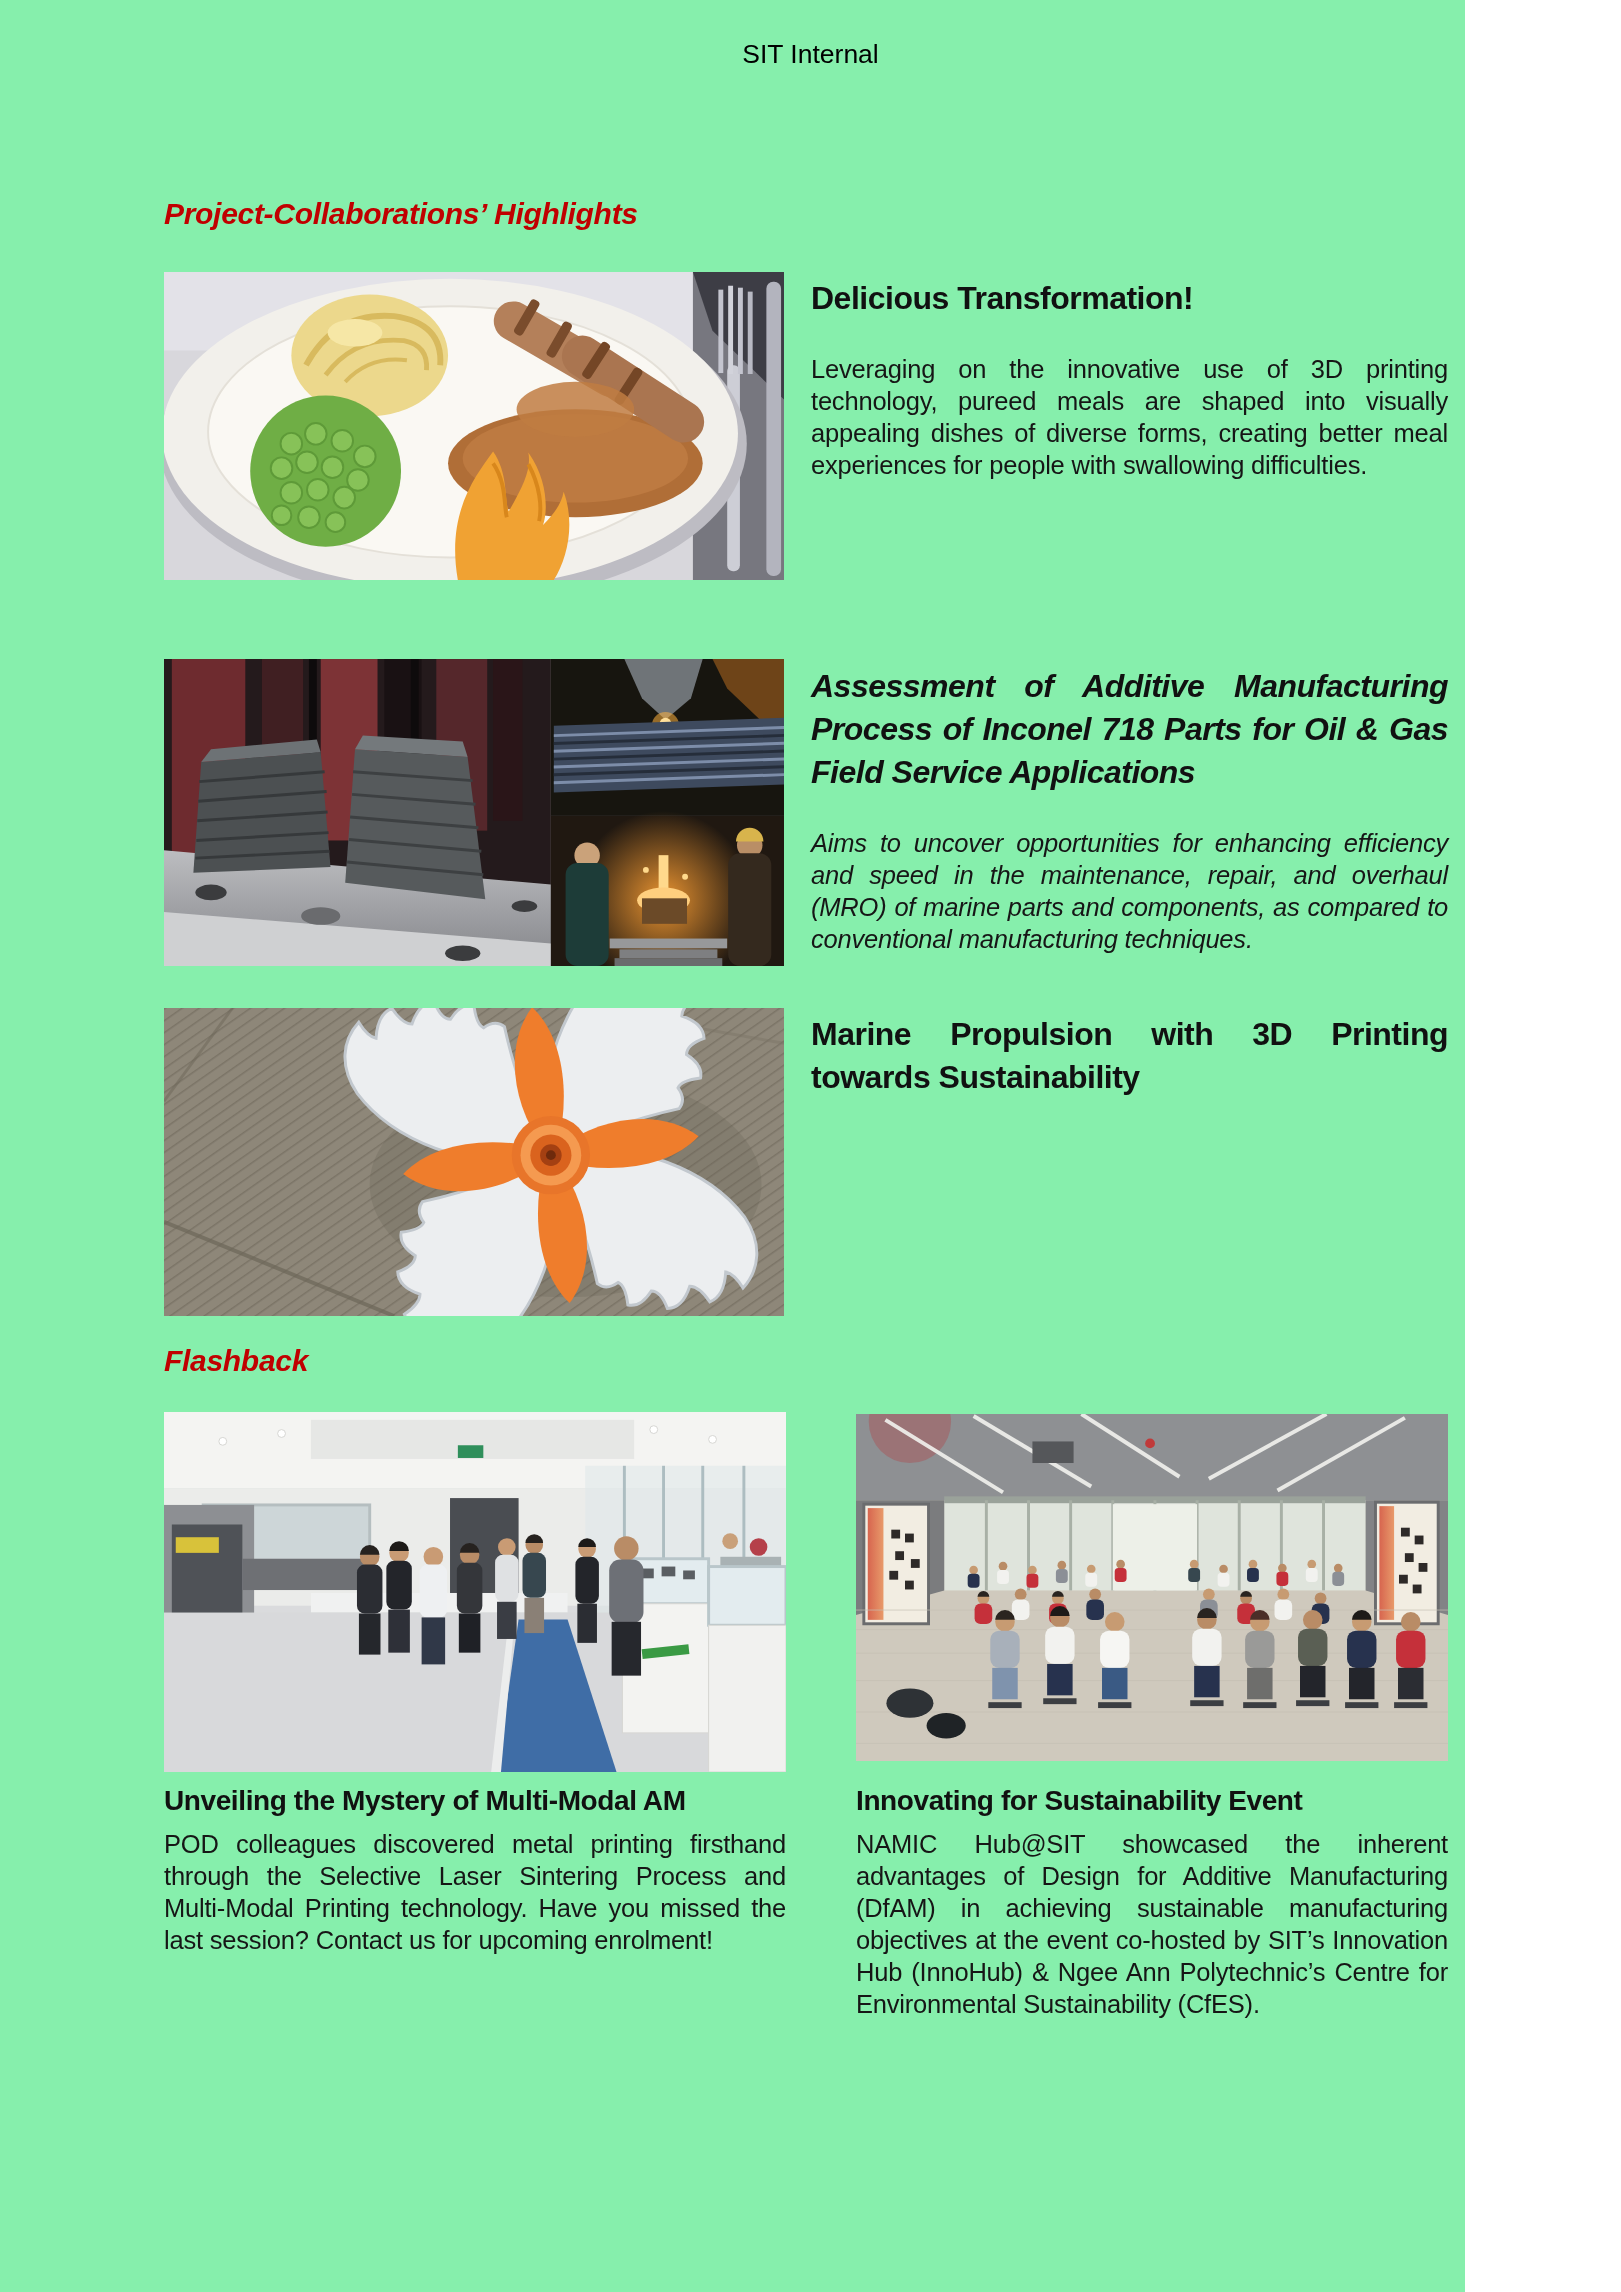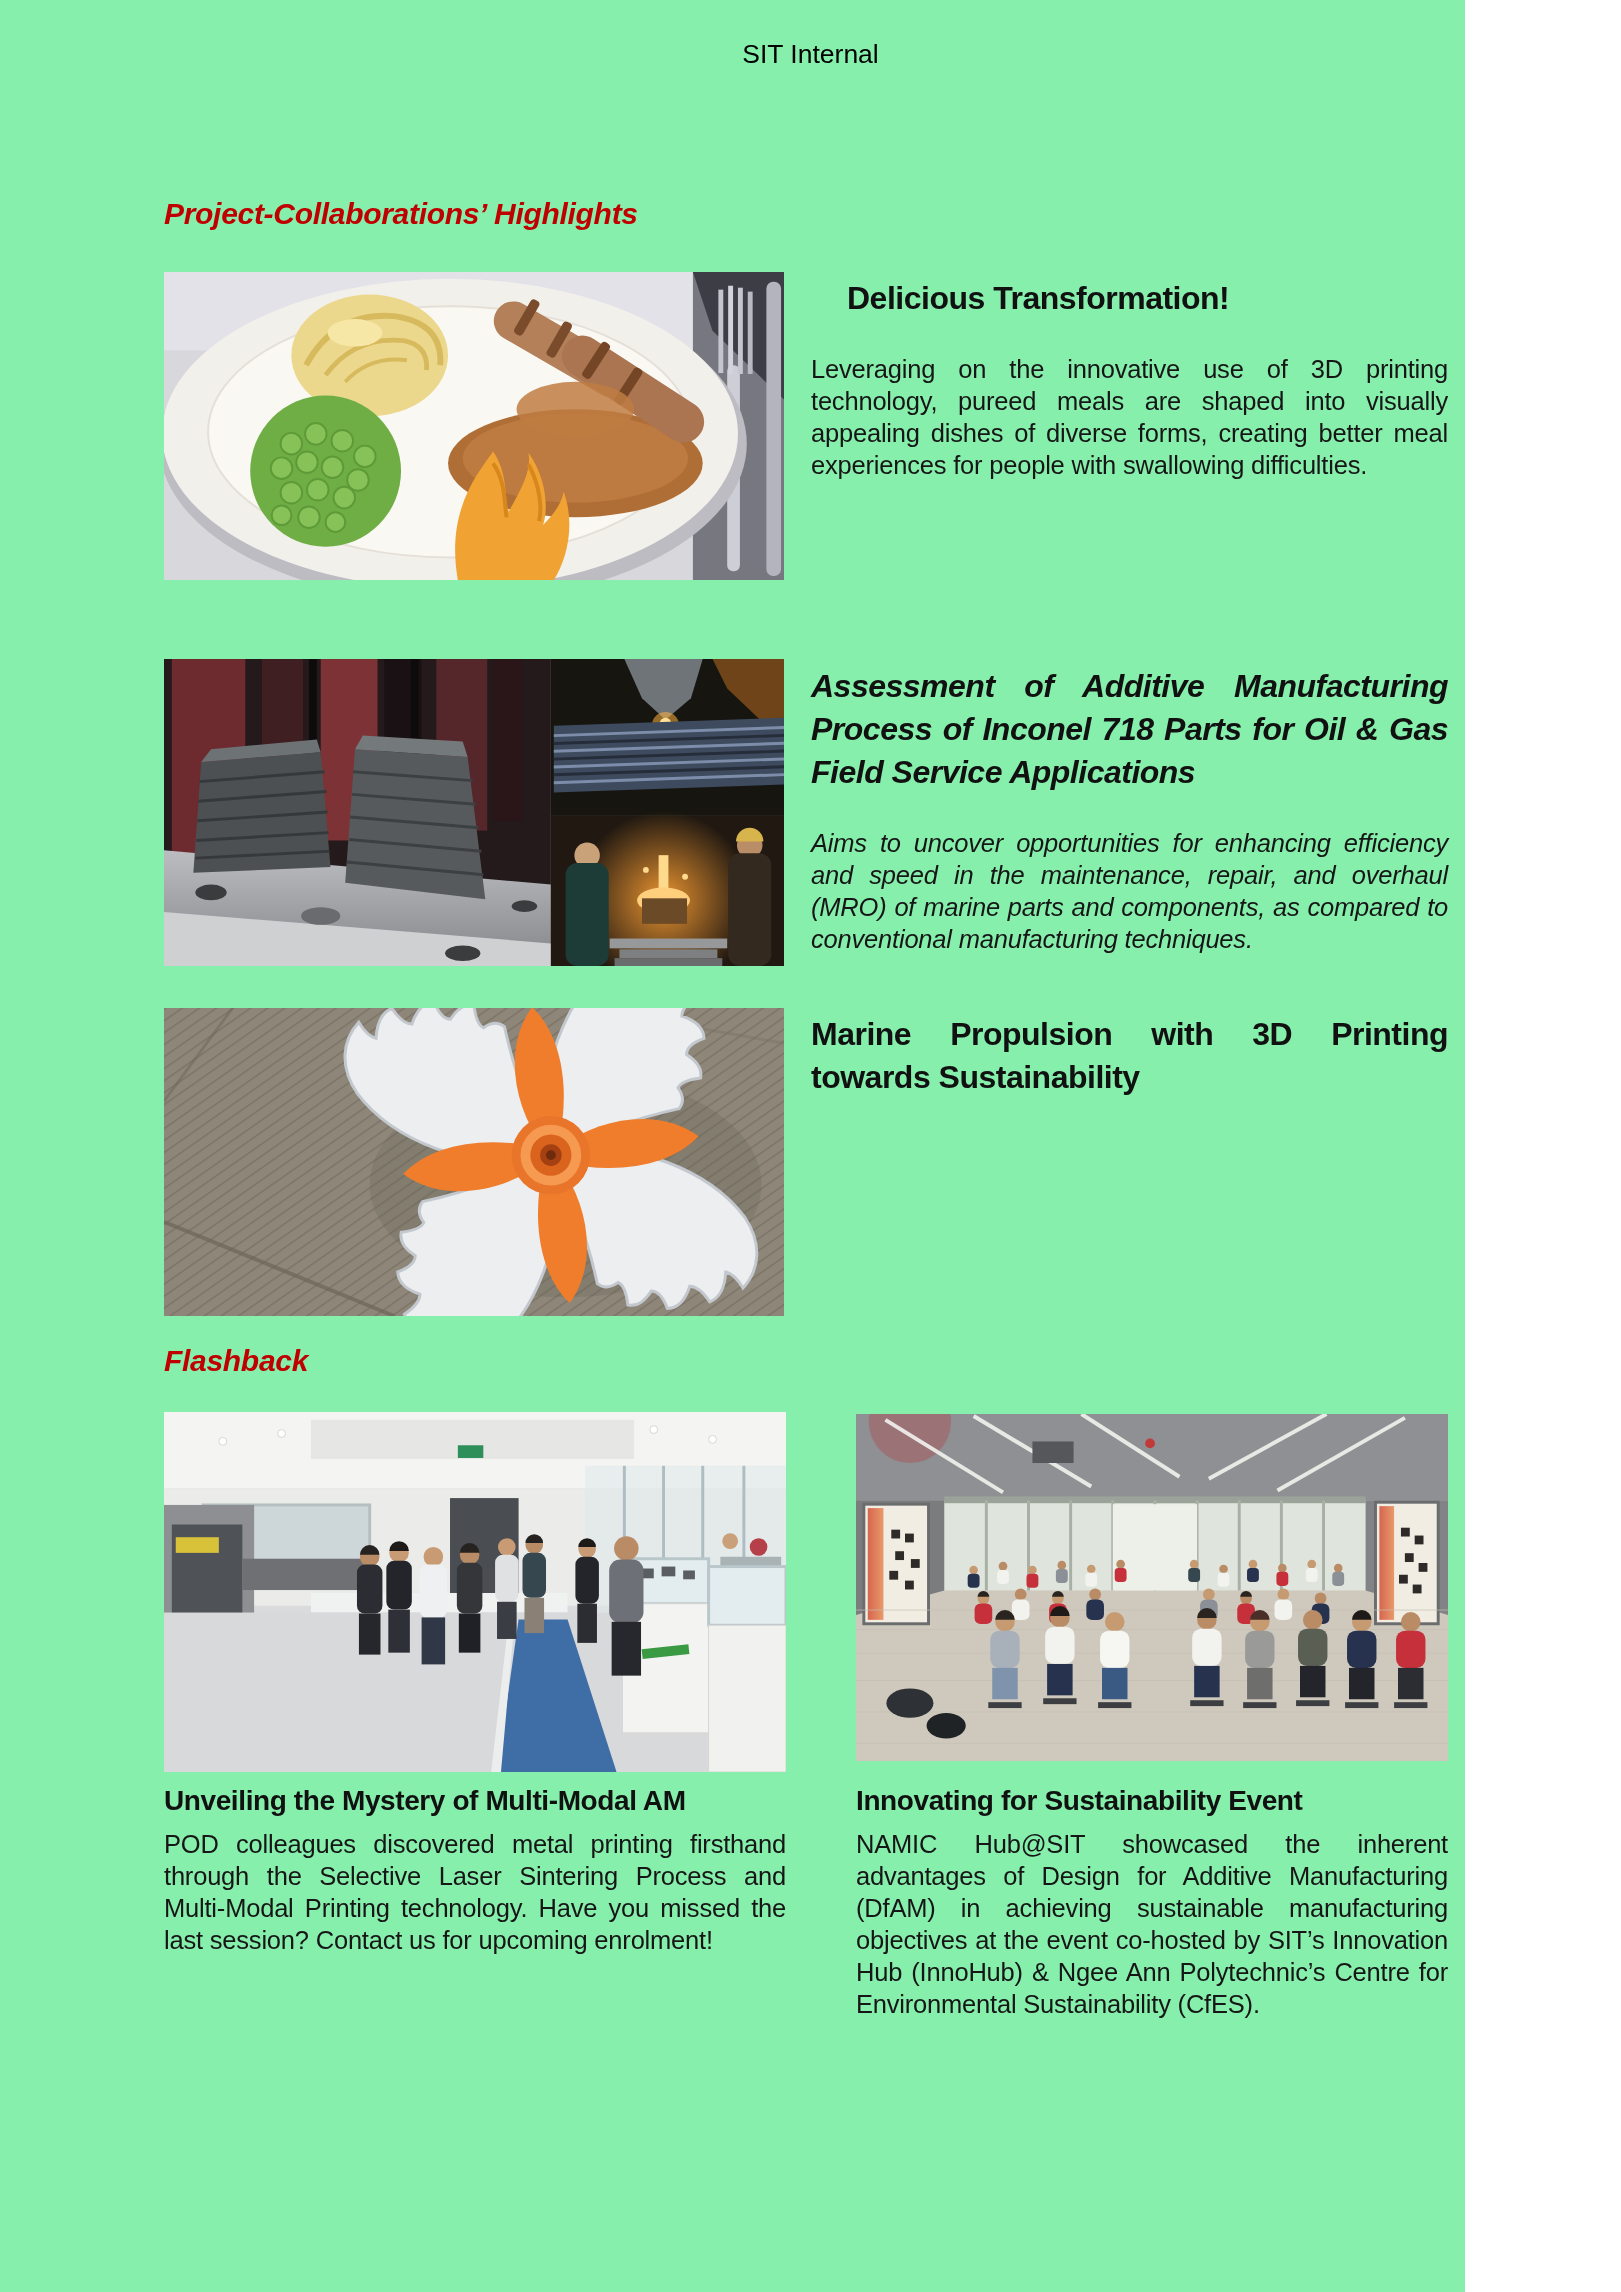--- a/index.html
+++ b/index.html
@@ -6,21 +6,21 @@
   .page{position:relative;width:1437px;height:2293px;background:#86efac;overflow:hidden;
         font-family:"Liberation Sans", sans-serif;color:#1a1a1a;padding-left:28px;}
   .abs{position:absolute;}
   .watermark{top:39px;left:0;width:1621px;text-align:center;font-size:26.5px;color:#000;}
   .sec-title{font-size:30px;font-weight:bold;font-style:italic;color:#C00000;letter-spacing:-0.3px;}
   .photo{position:absolute;overflow:hidden;background:#ddd;}
   .photo svg{display:block;width:100%;height:100%;}
   .txtcol{position:absolute;}
   .item-heading{font-size:32px;font-weight:bold;color:#111;line-height:43px;
                 text-align:justify;letter-spacing:-0.5px;}
-  .item-heading.single{text-align:left;margin-left:36px;}
+  .item-heading.single{text-align:left;}
   .item-body{font-size:25.5px;line-height:32px;text-align:justify;letter-spacing:-0.2px;color:#161616;}
   .fb-heading{font-size:28px;font-weight:bold;color:#111;line-height:37px;letter-spacing:-0.4px;}
   .fb-body{font-size:25.5px;line-height:32px;text-align:justify;letter-spacing:-0.2px;color:#161616;margin-top:9px;}
   .gap28{margin-top:33px;}
   .gap24{margin-top:23.5px;}
 </style>
 </head>
 <body>
 
 <div class="page">

